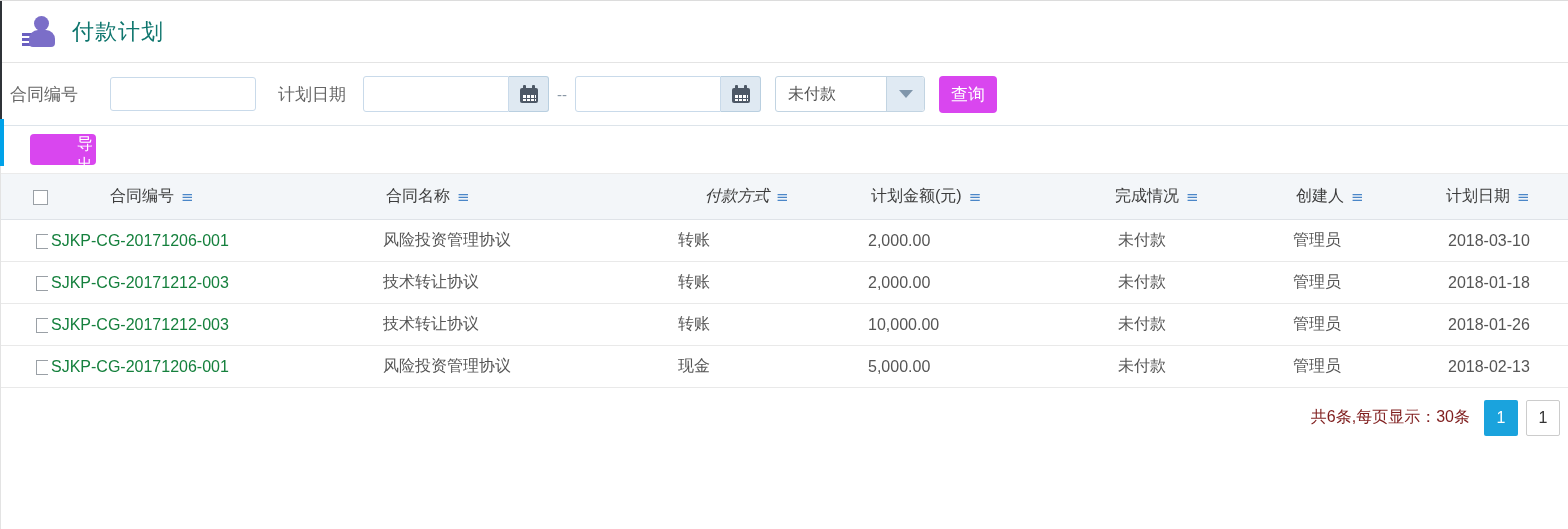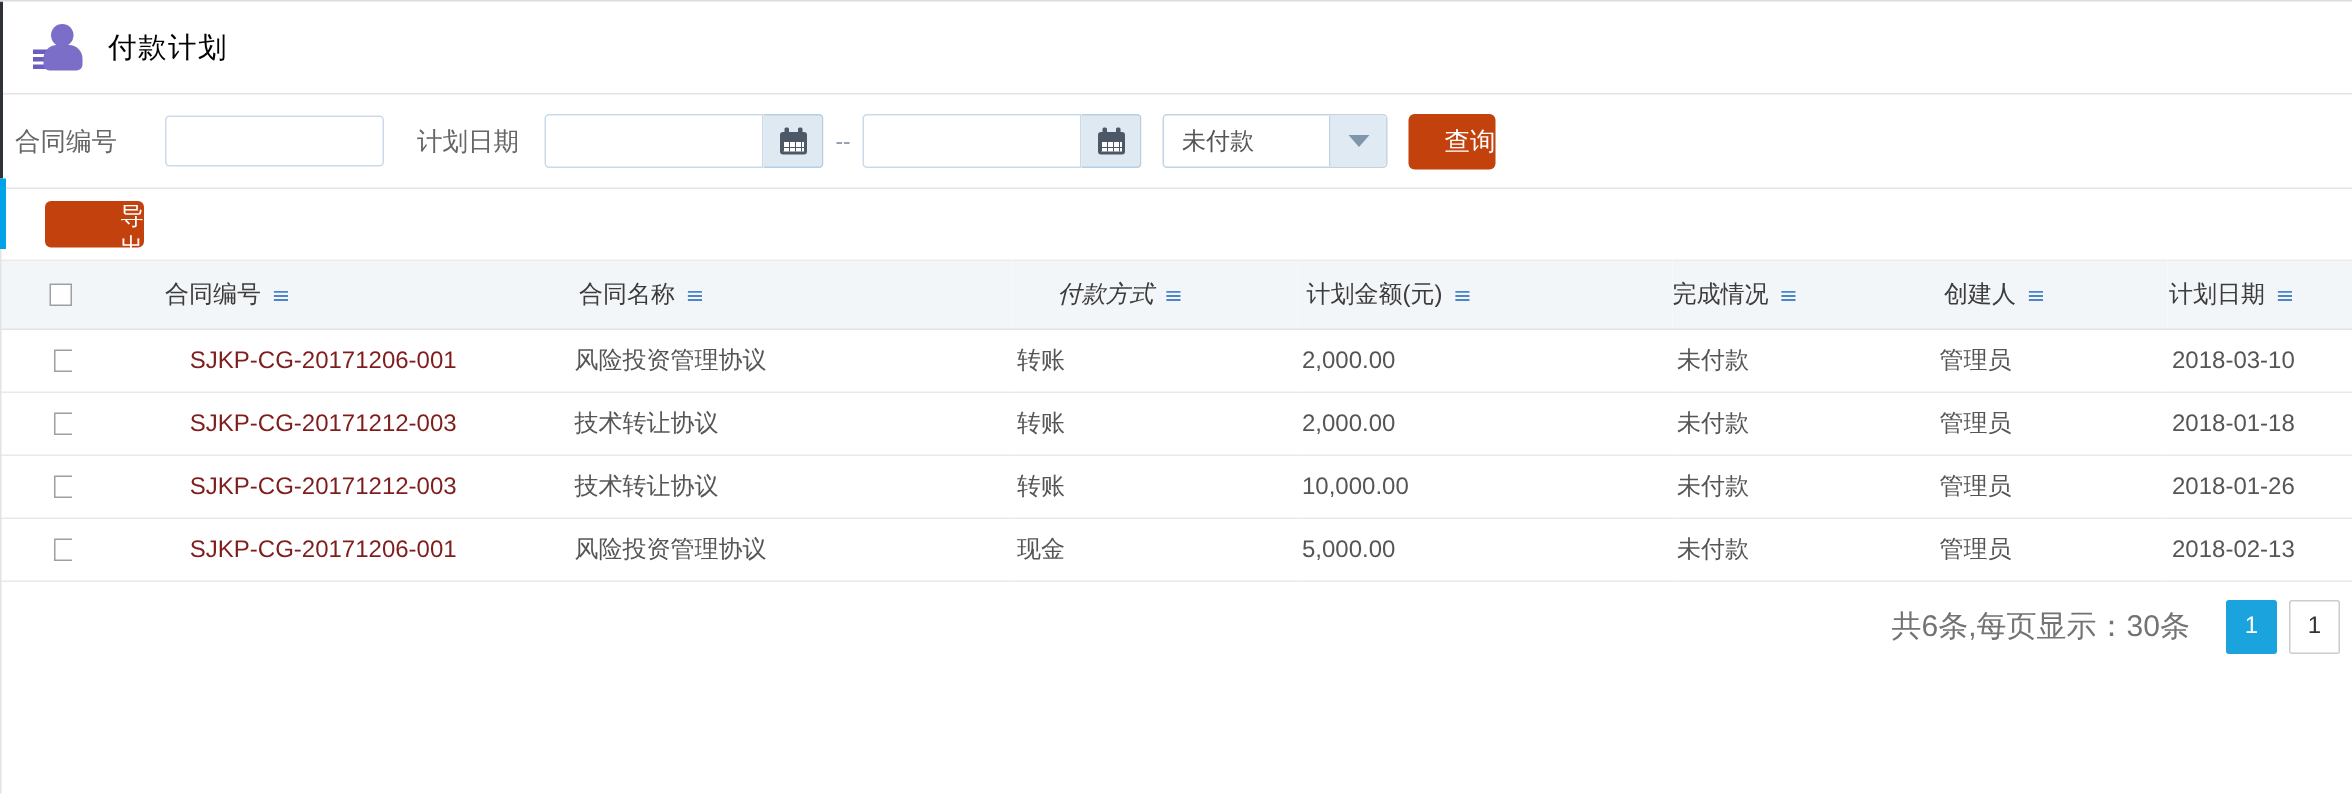--- a/index.html
+++ b/index.html
@@ -17,21 +17,21 @@
   .edge-blue { position:absolute; left:0; top:118px; width:4px; height:47px; background:#00a2e9; z-index:5; }
   .edge-light { position:absolute; left:0; top:165px; width:1px; height:364px; background:#e3e3e3; z-index:4; }
 
   
   .titlebar { height: 62px; display:flex; align-items:center; padding-left:20px; border-bottom:1px solid #e4e4e4; }
   .person-icon { position:relative; width:36px; height:34px; margin-right:16px; }
   .p-head { position:absolute; top:1px; left:14px; width:15px; height:15px; border-radius:50%; background:#7b6ec8; }
   .p-body { position:absolute; bottom:2px; left:9px; width:26px; height:17px; border-radius:9px 9px 4px 4px; background:#7b6ec8; }
   .p-lines { position:absolute; left:2px; bottom:3px; width:13px; height:3px; background:#6a5fc0;
              box-shadow: 0 -5px 0 #6a5fc0, 0 -10px 0 #6a5fc0; }
-  .page-title { font-size:19px; color:#000000; letter-spacing:1px; }
+  .page-title { font-size:22px; color:#0f766e; letter-spacing:1px; }
 
   
   .filterbar { height: 63px; display:flex; align-items:center; padding-left:10px; border-bottom:1px solid #dde4ea; }
   .flabel { font-size:17px; color:#666; white-space:nowrap; }
   .lbl-contract { margin-right:32px; }
   .lbl-date { margin:0 17px 0 22px; }
   .txt-input { width:146px; height:34px; border:1px solid #c9daea; border-radius:3px; outline:none;
                font-size:15px; padding:0 8px; color:#555; background:#fff; }
   .dategroup { display:flex; height:36px; }
   .date-input { width:146px; height:36px; border:1px solid #c9daea; border-radius:3px 0 0 3px; outline:none;
@@ -45,22 +45,22 @@
       background-image: repeating-linear-gradient(to right, #4d5866 0 1px, rgba(0,0,0,0) 1px 4px),
                         repeating-linear-gradient(to bottom, #4d5866 0 1px, rgba(0,0,0,0) 1px 4px); }
   .datesep { color:#8a97a5; font-size:15px; margin:0 8px; }
   .select { display:flex; height:36px; width:150px; margin-left:14px; border:1px solid #c2d4e2; border-radius:3px;
             background:#fff; cursor:pointer; }
   .select-text { flex:1; display:flex; align-items:center; padding-left:12px; font-size:16px; color:#555; }
   .select-arrow-box { width:38px; background:#e0eaf3; border-left:1px solid #c2d4e2; display:flex;
                       align-items:center; justify-content:center; border-radius:0 3px 3px 0; }
   .tri-down { width:0; height:0; border-left:7px solid rgba(0,0,0,0); border-right:7px solid rgba(0,0,0,0);
               border-top:8px solid #8096ab; }
-  .btn-blue { background:#c2410c; color:#fff; border:none; border-radius:4px; font-size:17px;
-              cursor:pointer; font-family:Liberation Sans, sans-serif;text-align:right; }
+  .btn-blue { background:#d946ef; color:#fff; border:none; border-radius:4px; font-size:17px;
+              cursor:pointer; font-family:Liberation Sans, sans-serif; }
   .btn-search { width:58px; height:37px; margin-left:14px; }
 
   
   .toolbar { height:47px; display:flex; align-items:center; padding-left:30px; }
   .btn-export { width:66px; height:31px; font-size:16px;padding-left:44px; }
 
   
   table { width:1568px; border-collapse:collapse; table-layout:fixed; }
   thead th { height:46px; background:#f3f6f9; border-bottom:1px solid #dfe3e8; border-top:1px solid #ebebeb;
              font-weight:normal; font-size:16px; color:#3c3c3c; text-align:left; white-space:nowrap; }
@@ -70,25 +70,25 @@
   .sort-icon { color:#4a86c8; font-size:15px; margin-left:7px; font-family:"DejaVu Sans", sans-serif; }
   th:nth-child(2) { padding-left:62px; }
   th:nth-child(3) { padding-left:6px; }
   th:nth-child(4) { padding-left:30px;font-style:italic; }
   th:nth-child(5) { padding-left:6px; }
   th:nth-child(6) { padding-left:0; }
   th:nth-child(7) { padding-left:6px; }
   th:nth-child(8) { padding-left:1px; }
   .cb { display:inline-block; width:15px; height:15px; border:1px solid #9aa0a6; background:#fff;
         margin-left:33px; vertical-align:middle; cursor:pointer; }
-  td.cell-contract-no { color:#7f1d1d;text-align:center; }
+  td.cell-contract-no { color:#15803d; }
 
   
   .footer { height:59px; display:flex; align-items:center; justify-content:flex-end; padding-right:8px; }
-  .pg-summary { font-size:20px; color:#737373; margin-right:24px; }
+  .pg-summary { font-size:16px; color:#7f1d1d; margin-right:14px; }
   .pg-btn { width:34px; height:36px; display:flex; align-items:center; justify-content:center;
             font-size:16px; border-radius:2px; cursor:pointer; }
   .pg-active { background:#1aa3dd; color:#fff; margin-right:8px; }
   .pg-box { background:#fff; color:#333; border:1px solid #ccc; }
 </style>
 </head>
 <body>
 
 <div class="edge-dark"></div>
 <div class="edge-blue"></div>

